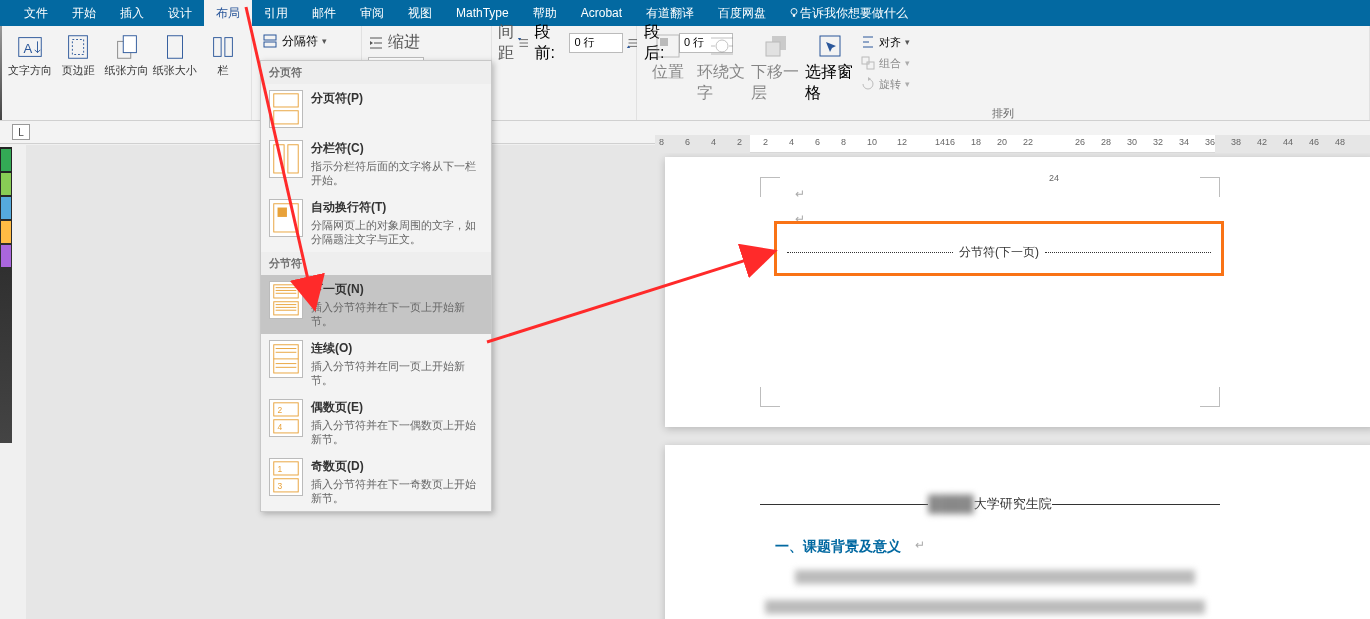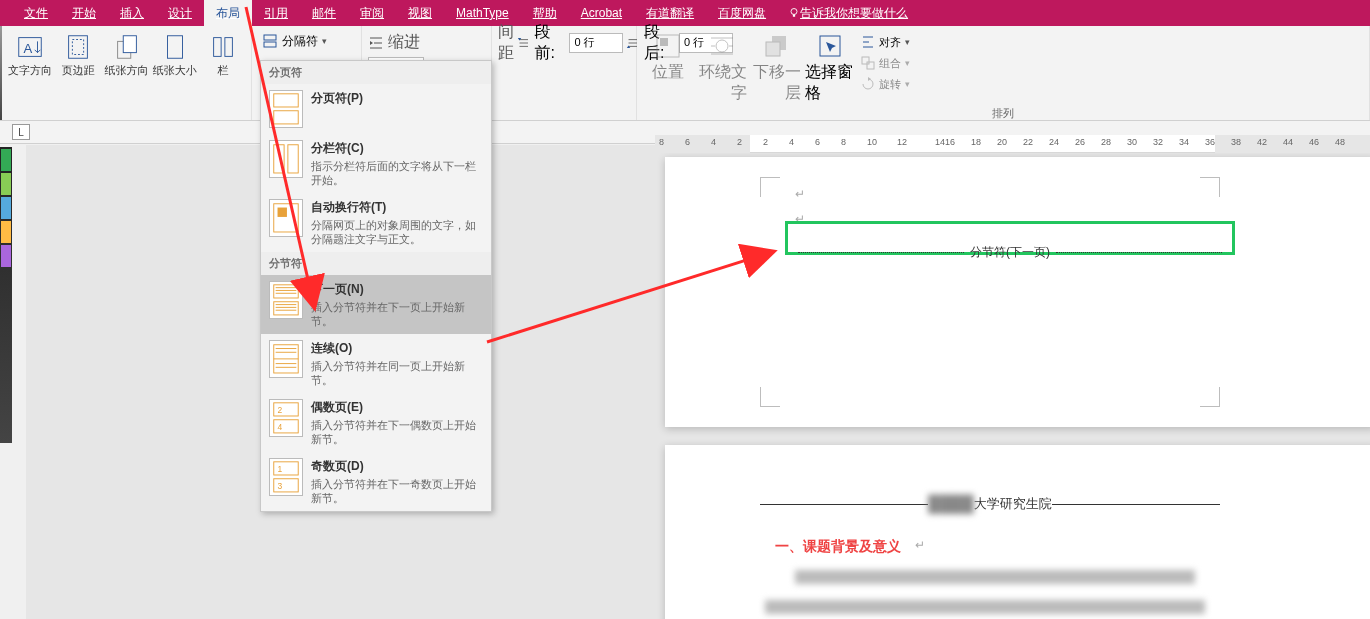--- a/index.html
+++ b/index.html
@@ -1,19 +1,19 @@
 <!DOCTYPE html>
 <html><head>
 <meta charset="utf-8">
 <style>
 * { margin:0; padding:0; box-sizing:border-box; font-family:"Microsoft YaHei","Segoe UI",sans-serif; }
 body { width:1370px; height:619px; background:#f0f0f0; position:relative; overflow:hidden; }
 
 
-.tabs { height:26px; background:#be185d; display:flex; color:#fff; font-size:12px; align-items:stretch;text-decoration:underline; }
+.tabs { height:26px; background:#0369a1; display:flex; color:#fff; font-size:12px; align-items:stretch; }
 .tabs .spacer-left { width:12px; }
 .tab { padding:0 12px; display:flex; align-items:center; cursor:pointer; }
 .tab.active { background:#f3f3f3; color:#2b579a; }
 .tell-me { display:flex; align-items:center; padding:0 10px; }
 .bulb { width:12px; height:12px; display:inline-block; }
 
 
 .ribbon { height:95px; background:#f3f3f3; border-bottom:1px solid #d0d0d0; display:flex; position:relative; }
 .vbar { width:2px; background:linear-gradient(#999,#444); }
 .grp { display:flex; flex-direction:column; height:100%; padding:4px 6px 0; border-right:1px solid #e1e1e1; }
@@ -22,21 +22,21 @@
 .bigbtn { width:46px; display:flex; flex-direction:column; align-items:center; gap:2px; cursor:pointer; padding-top:2px; }
 .bigbtn .ico { width:30px; height:30px; }
 .bigbtn .lbl { font-size:11px; color:#333; text-align:center; line-height:13px; }
 .field-row { display:flex; align-items:center; gap:4px; height:21px; }
 .spin { width:56px; height:20px; border:1px solid #bbb; background:#fff; display:inline-flex; align-items:center; padding:0 4px; font-size:11px; }
 .spin.wide { width:62px; }
 .hdr-label { color:#555; }
 
 .arrange-btn { width:50px; display:flex; flex-direction:column; align-items:center; gap:2px; padding-top:2px; cursor:pointer; }
 .arrange-btn .ico { width:28px; height:28px; }
-.arrange-btn.disabled { opacity:0.45; cursor:default;text-align:right; }
+.arrange-btn.disabled { opacity:0.45; cursor:default; }
 .arrange-col { display:flex; flex-direction:column; gap:1px; font-size:11px; padding-top:2px; }
 .arrange-col div { height:20px; display:flex; align-items:center; gap:4px; cursor:pointer; padding:0 2px;}
 .arrange-col .chev { font-size:9px; color:#555;}
 
 .breaks-btn { display:flex; align-items:center; gap:4px; height:22px; font-size:12px; padding:0 4px; cursor:pointer; }
 
 
 .dropdown { position:absolute; left:260px; top:60px; width:232px; background:#f3f3f3; border:1px solid #c8c8c8; box-shadow:2px 2px 6px rgba(0,0,0,0.25); z-index:10; font-size:12px; }
 .dd-header { background:#eeeeee; color:#707070; font-weight:bold; padding:4px 8px; font-size:11px; }
 .dd-item { display:flex; gap:8px; padding:6px 8px; cursor:pointer; }
@@ -61,21 +61,21 @@
 .doc-bg { position:absolute; left:26px; top:145px; right:0; bottom:0; background:#e6e6e6; overflow:hidden; }
 .page { position:absolute; background:#fff; box-shadow:0 2px 8px rgba(0,0,0,0.2); }
 .page1 { left:639px; top:12px; width:710px; height:270px; }
 .page2 { left:639px; top:300px; width:710px; height:320px; }
 .corner { position:absolute; width:20px; height:20px; border-color:#bdbdbd; border-style:solid; border-width:0; }
 .corner.tl { border-left-width:1px; border-top-width:1px; }
 .corner.tr { border-right-width:1px; border-top-width:1px; }
 .corner.bl { border-left-width:1px; border-bottom-width:1px; }
 .corner.br { border-right-width:1px; border-bottom-width:1px; }
 
-.sec-break-box { position:absolute; left:120px; top:64px; width:450px; height:34px; border:3px solid #22c55e; }
+.sec-break-box { position:absolute; left:109px; top:64px; width:450px; height:55px; border:3px solid #f97316; }
 .sec-break-line { position:absolute; top:20px; left:10px; right:10px; display:flex; align-items:center; }
 .sec-break-line .dots { flex:1; border-top:1px dotted #333; }
 .sec-break-line .lbl { padding:0 6px; font-size:12px; color:#333; }
 .para-mark { color:#aaa; font-size:12px; }
 .hdr-line { position:absolute; display:flex; align-items:center; gap:0; }
 .hdr-line .ln { flex:1; border-top:1px solid #333; }
 .blur { filter:blur(3px); color:#888; }
 
 
 svg.anno { position:absolute; left:0; top:0; width:1370px; height:619px; pointer-events:none; z-index:20; }
@@ -375,21 +375,21 @@
       </div>
     </div>
   </div>
   <div class="page page2">
     <div class="hdr-line" style="left:95px;right:155px;top:50px">
       <div class="ln"></div>
       <span class="blur">████</span>
       <span style="font-size:13px;color:#333">大学研究生院</span>
       <div class="ln"></div>
     </div>
-    <div style="position:absolute;left:110px;top:93px;font-weight:bold;font-size:14px;color:#ef4444">一、课题背景及意义</div>
+    <div style="position:absolute;left:110px;top:93px;font-weight:bold;font-size:14px;color:#0369a1">一、课题背景及意义</div>
     <span class="para-mark" style="position:absolute;left:250px;top:93px">↵</span>
     <div class="blur" style="position:absolute;left:130px;top:125px;width:400px;height:14px;background:#bbb"></div>
     <div class="blur" style="position:absolute;left:100px;top:155px;width:440px;height:14px;background:#bbb"></div>
   </div>
 </div>
 
 <div class="hruler">
   <div class="shade" style="left:0;width:95px"></div>
   <div class="shade" style="right:0;width:155px"></div>
 <span class="n" style="left: 4px;">8</span>
@@ -400,21 +400,21 @@
     <span class="n" style="left: 134px;">4</span>
     <span class="n" style="left: 160px;">6</span>
     <span class="n" style="left: 186px;">8</span>
     <span class="n" style="left: 212px;">10</span>
     <span class="n" style="left: 242px;">12</span>
     <span class="n" style="left: 280px;">14</span>
     <span class="n" style="left: 290px;">16</span>
     <span class="n" style="left: 316px;">18</span>
     <span class="n" style="left: 342px;">20</span>
     <span class="n" style="left: 368px;">22</span>
-    <span class="n" style="left: 394px;">24</span>
+    <span class="n" style="left: 394px; margin-top: 36px;">24</span>
     <span class="n" style="left: 420px;">26</span>
     <span class="n" style="left: 446px;">28</span>
     <span class="n" style="left: 472px;">30</span>
     <span class="n" style="left: 498px;">32</span>
     <span class="n" style="left: 524px;">34</span>
     <span class="n" style="left: 550px;">36</span>
     <span class="n" style="left: 576px;">38</span>
     <span class="n" style="left: 602px;">42</span>
     <span class="n" style="left: 628px;">44</span>
     <span class="n" style="left: 654px;">46</span>

